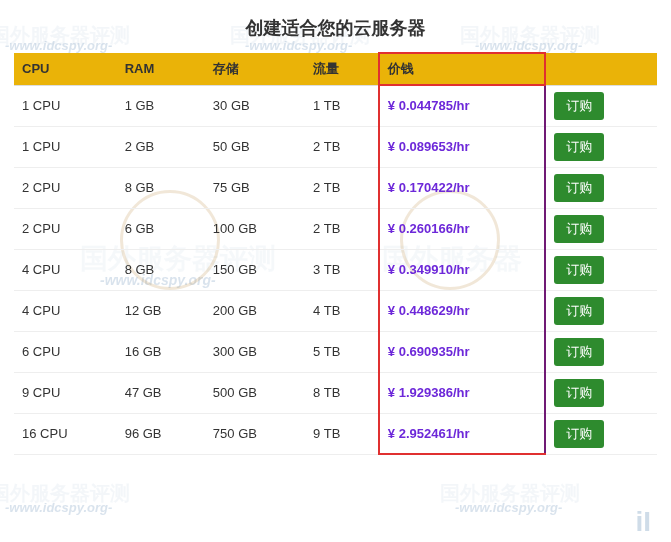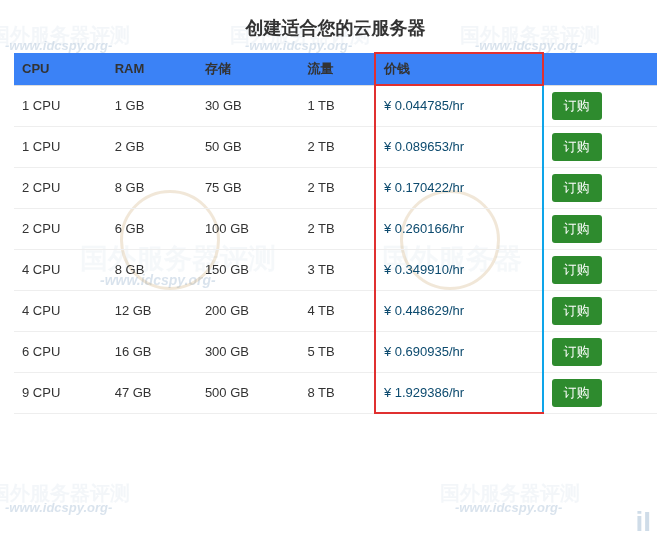--- a/index.html
+++ b/index.html
@@ -26,21 +26,21 @@
       color: #333;
       margin-bottom: 12px;
     }
 
     table {
       width: 100%;
       border-collapse: collapse;
     }
 
     thead tr {
-      background: #3b82f6;
+      background: #eab308;
     }
 
     thead th {
       padding: 6px 8px;
       text-align: left;
       color: #333;
       font-weight: bold;
       font-size: 13px;
       border-bottom: 1px solid #ddd;
     }
@@ -55,22 +55,23 @@
     }
 
     tbody td {
       padding: 6px 8px;
       color: #333;
       font-size: 13px;
     }
 
     tbody td.price-col {
       border-left: 2px solid #e03030;
-      border-right: 2px solid #0ea5e9;
-      color: #0c4a6e;
+      border-right: 2px solid #701a75;
+      color: #6d28d9;
+      font-weight: bold;
     }
 
     tbody tr:last-child td.price-col {
       border-bottom: 2px solid #e03030;
     }
 
     .btn-order {
       background: #2e8b2e;
       color: #fff;
       border: none;
@@ -229,15 +230,25 @@
         <tr>
     <td>9 CPU</td>
     <td>47 GB</td>
     <td>500 GB</td>
     <td>8 TB</td>
     <td class="price-col">¥ 1.929386/hr</td>
     <td>
       <button class="btn-order">订购</button>
     </td>
   </tr>
+        <tr>
+    <td>16 CPU</td>
+    <td>96 GB</td>
+    <td>750 GB</td>
+    <td>9 TB</td>
+    <td class="price-col">¥ 2.952461/hr</td>
+    <td>
+      <button class="btn-order">订购</button>
+    </td>
+  </tr>
       </tbody>
   </table>
 </div>
 
 </body></html>

